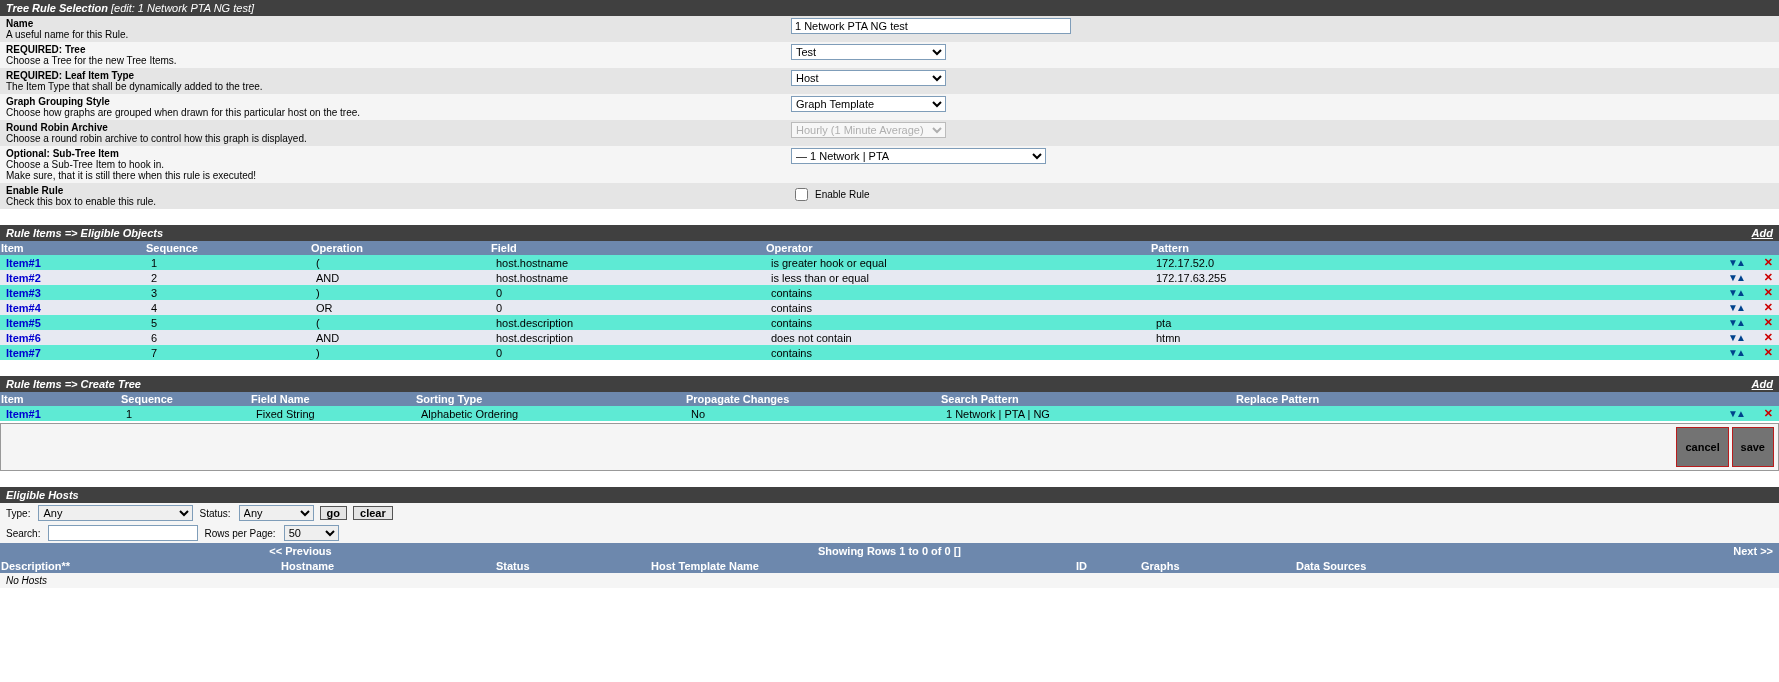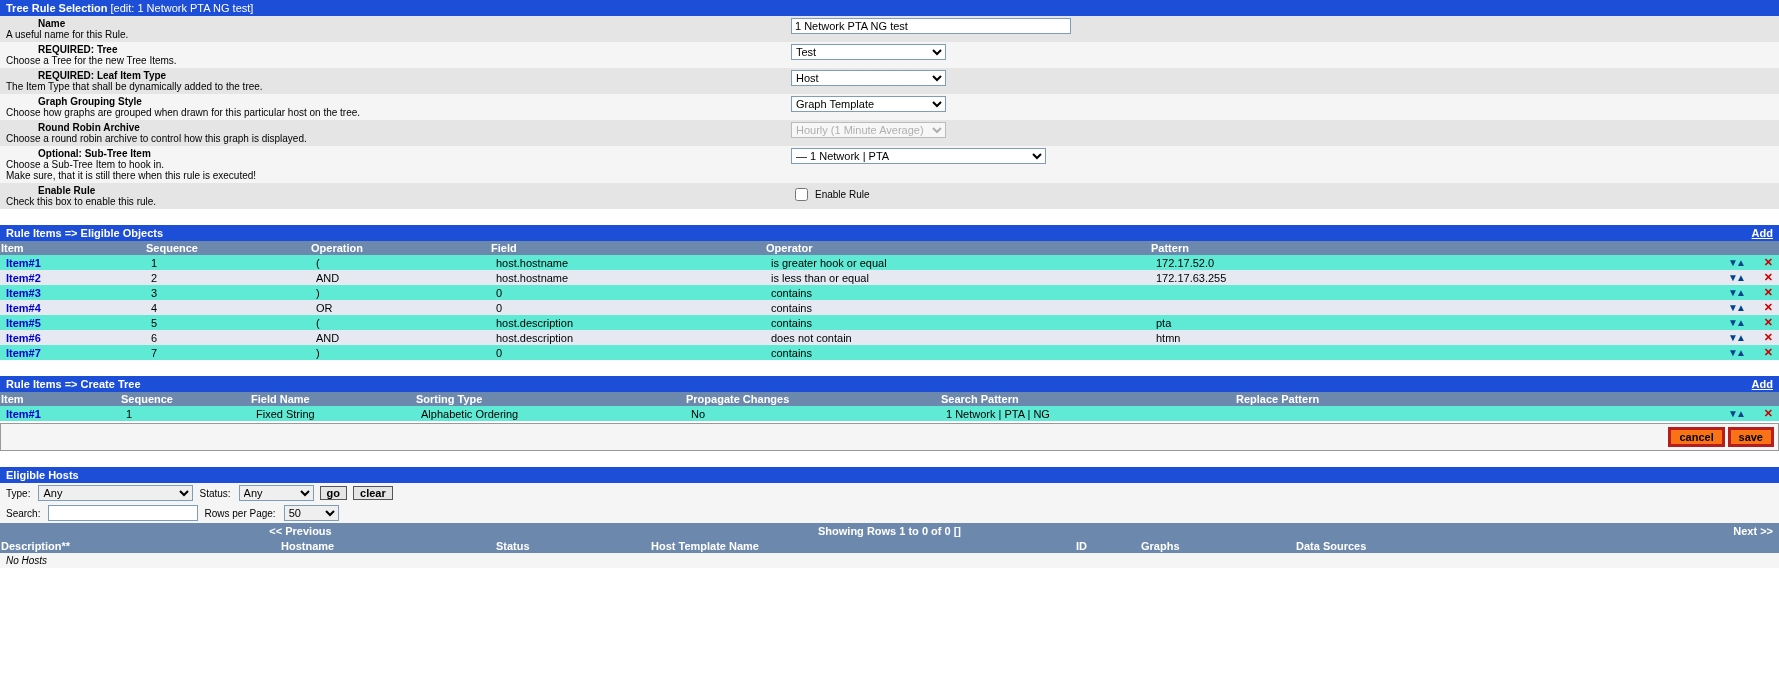--- a/index.html
+++ b/index.html
@@ -4,25 +4,26 @@
 <style>
   * { box-sizing: border-box; }
   body {
     font-family: Verdana, Arial, sans-serif;
     font-size: 10px;
     margin: 0;
     padding: 0;
     background: #fff;
   }
   .section-header {
-    background: #1d4ed8;
+    background: #404040;
     color: #fff;
     font-weight: bold;
     padding: 2px 6px;
     font-size: 11px;
+    font-style: italic;
   }
   .section-header .sub {
     font-weight: normal;
   }
   .add-link {
     float: right;
     color: #fff;
     text-decoration: underline;
     cursor: pointer;
   }
@@ -32,21 +33,20 @@
     align-items: flex-start;
   }
   .form-row.even { background: #E5E5E5; }
   .form-row.odd  { background: #F5F5F5; }
   .form-label-col {
     width: 785px;
     flex-shrink: 0;
   }
   .form-label-col .title {
     font-weight: bold;
-    margin-left: 32px;
   }
   .form-input-col {
     flex: 1;
   }
   .form-input-col input[type=text] {
     width: 280px;
     border: 1px solid #7F9DB9;
     font-family: inherit;
     font-size: 11px;
     padding: 1px 3px;
@@ -85,23 +85,23 @@
     border: 1px solid #999;
     background: #F5F5F5;
     text-align: right;
     padding: 3px 4px;
     margin-top: 2px;
   }
   .btn {
     font-family: inherit;
     font-size: 11px;
     font-weight: bold;
-    border: 3px solid #b91c1c;
-    background: #f97316;
-    padding: 1px 8px;
+    border: 1px solid #b91c1c;
+    background: #737373;
+    padding: 13px 8px;
     cursor: pointer;
   }
   .filter-row {
     background: #F5F5F5;
     padding: 2px 6px;
     display: flex;
     align-items: center;
     gap: 6px;
   }
   .filter-row label { margin-right: 2px; }

